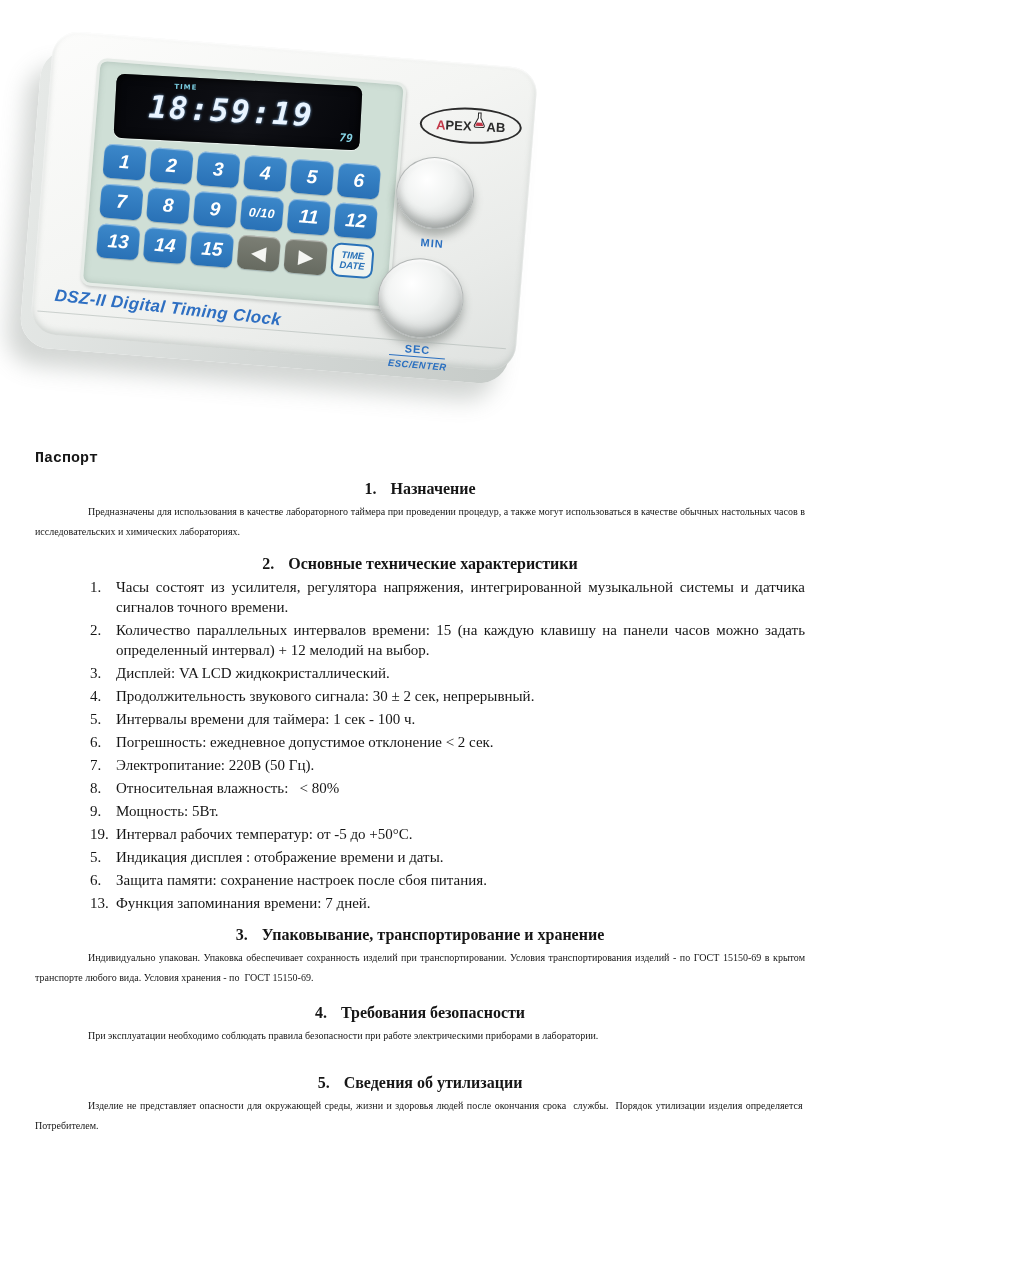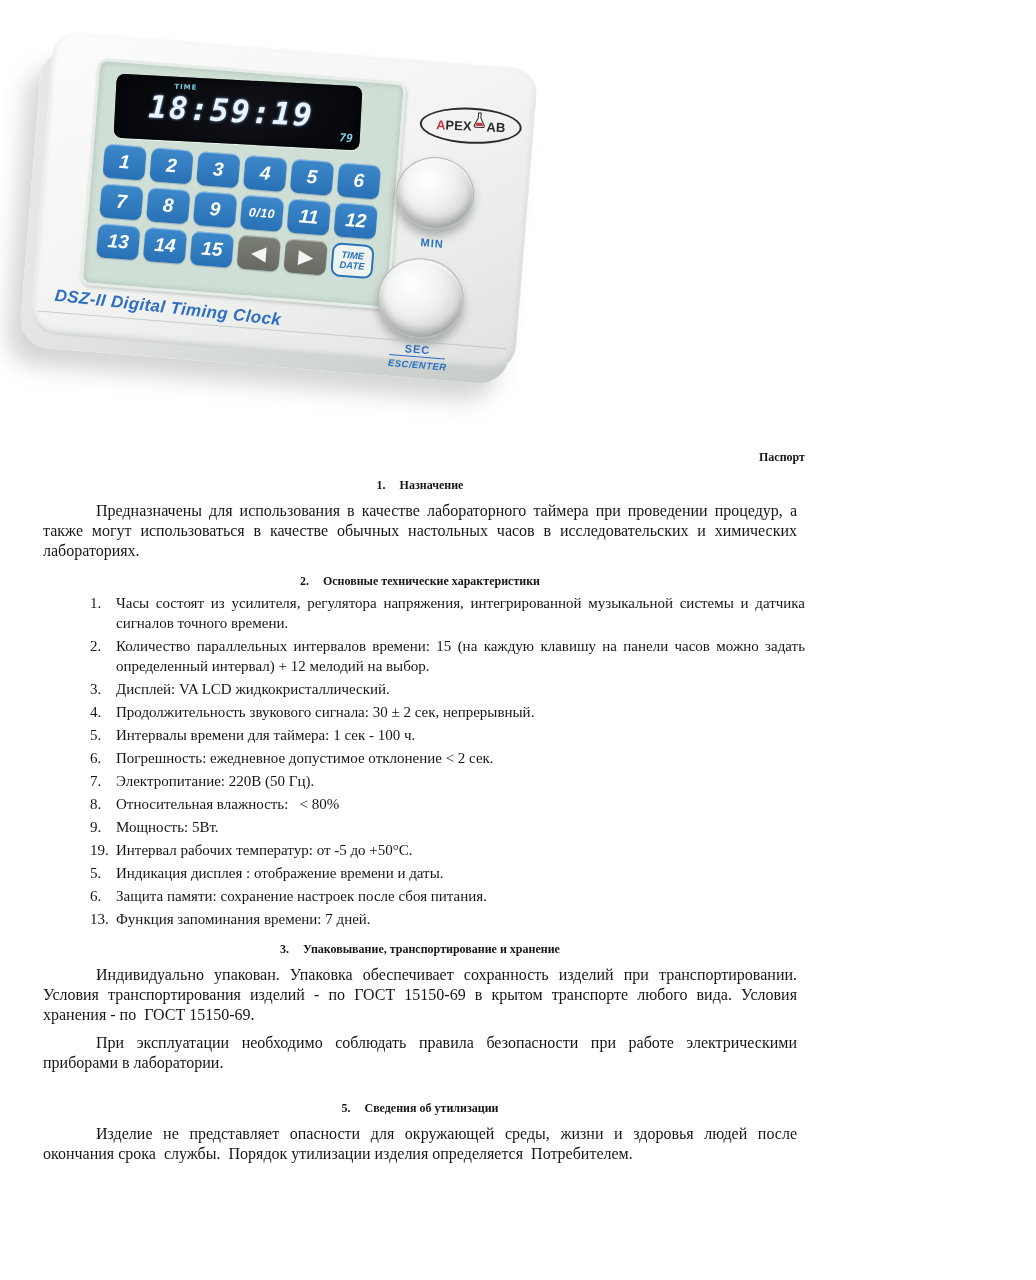--- a/index.html
+++ b/index.html
@@ -106,25 +106,25 @@
   .label-escenter { left:346px; top:299px; width:86px; font-style:italic; font-size:9.5px; letter-spacing:0.5px; font-weight:bold; }
 
   .model-label {
     position:absolute; left:22px; top:258px; transform:rotate(1.6deg);
     font-family:"Liberation Sans", sans-serif; font-weight:bold; font-style:italic;
     font-size:17px; color:#2e6fc2; letter-spacing:0.4px; white-space:nowrap;
   }
 
   
   .doc { position:absolute; left:35px; top:450px; width:770px; }
-  .doc-title { text-align:right; font-weight:bold; font-size:12px; }
+  .doc-title { text-align:left; font-weight:bold; font-size:15px;font-family:Liberation Mono, monospace; }
   .doc-subtitle { text-align:center; font-weight:bold; font-size:17px; margin-top:13px; }
-  .sec-heading { text-align:center; font-weight:bold; font-size:12px; margin-top:13px; margin-bottom:4px; }
+  .sec-heading { text-align:center; font-weight:bold; font-size:16px; margin-top:13px; margin-bottom:4px; }
   .sec-heading .sec-num { display:inline-block; margin-right:14px; }
-  .para { font-size:16px; line-height:20px; text-align:justify; text-indent:53px; margin:8px; }
+  .para { font-size:10px; line-height:20px; text-align:justify; text-indent:53px; margin:0; }
   .num-list { margin:3px 0 0 55px; }
   .li { display:flex; margin-bottom:3px; }
   .li-num { flex:none; width:26px; font-size:15px; line-height:20px; }
   .li-text { flex:1; font-size:15px; line-height:20px; text-align:justify; }
 </style>
 </head>
 <body>
 
 <div class="photo">
   <div class="device-rot">
@@ -253,20 +253,23 @@
         <span class="li-num">13.</span>
         <span class="li-text">Функция запоминания времени: 7 дней.</span>
       </div>
   </div>
 
   <div class="sec-heading">
     <span class="sec-num">3.</span><span>Упаковывание, транспортирование и хранение</span>
   </div>
   <p class="para">Индивидуально упакован. Упаковка обеспечивает сохранность изделий при транспортировании. Условия транспортирования изделий - по ГОСТ 15150-69 в крытом транспорте любого вида. Условия хранения - по&nbsp; ГОСТ 15150-69.</p>
 
+  <div class="sec-heading" style="margin-top:16px;">
+    <span class="sec-num">4.</span><span>Требования безопасности</span>
+  </div>
   <p class="para">При эксплуатации необходимо соблюдать правила безопасности при работе электрическими приборами в лаборатории.</p>
 
   <div class="sec-heading" style="margin-top:28px;">
     <span class="sec-num">5.</span><span>Сведения об утилизации</span>
   </div>
   <p class="para">Изделие не представляет опасности для окружающей среды, жизни и здоровья людей после окончания срока&nbsp; службы.&nbsp; Порядок утилизации изделия определяется&nbsp; Потребителем.</p>
 
 </div>
 
 </body></html>

